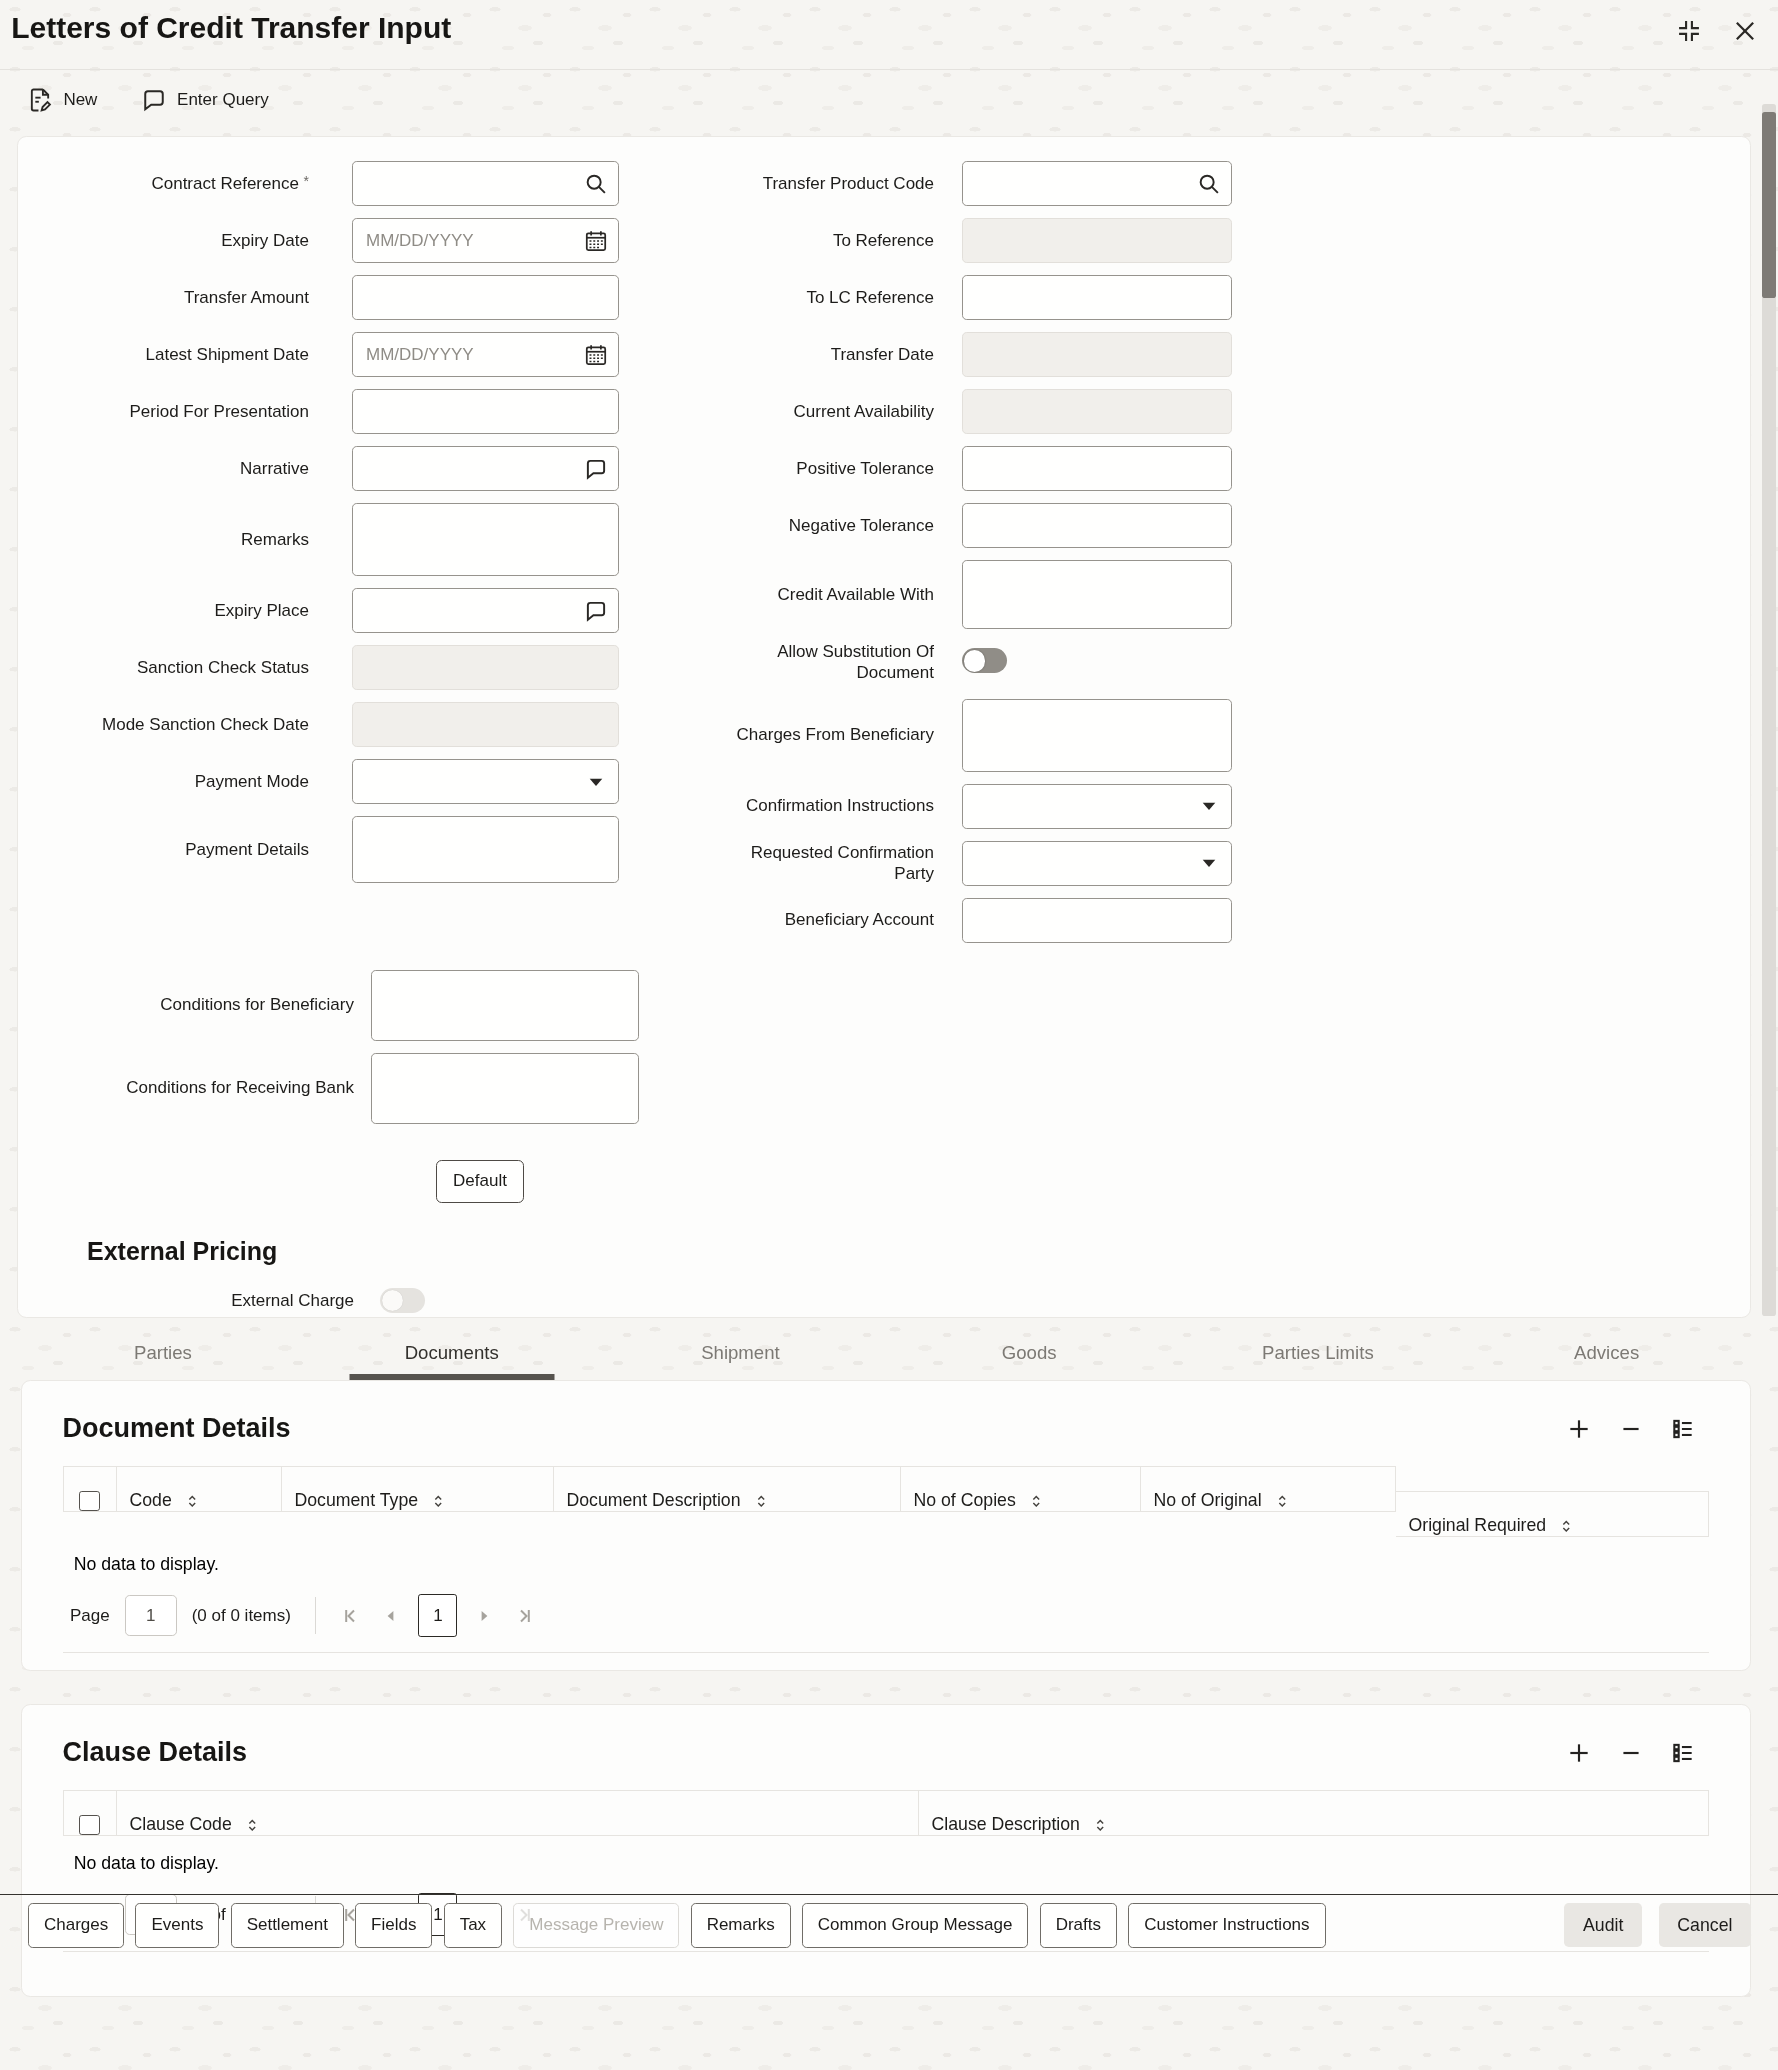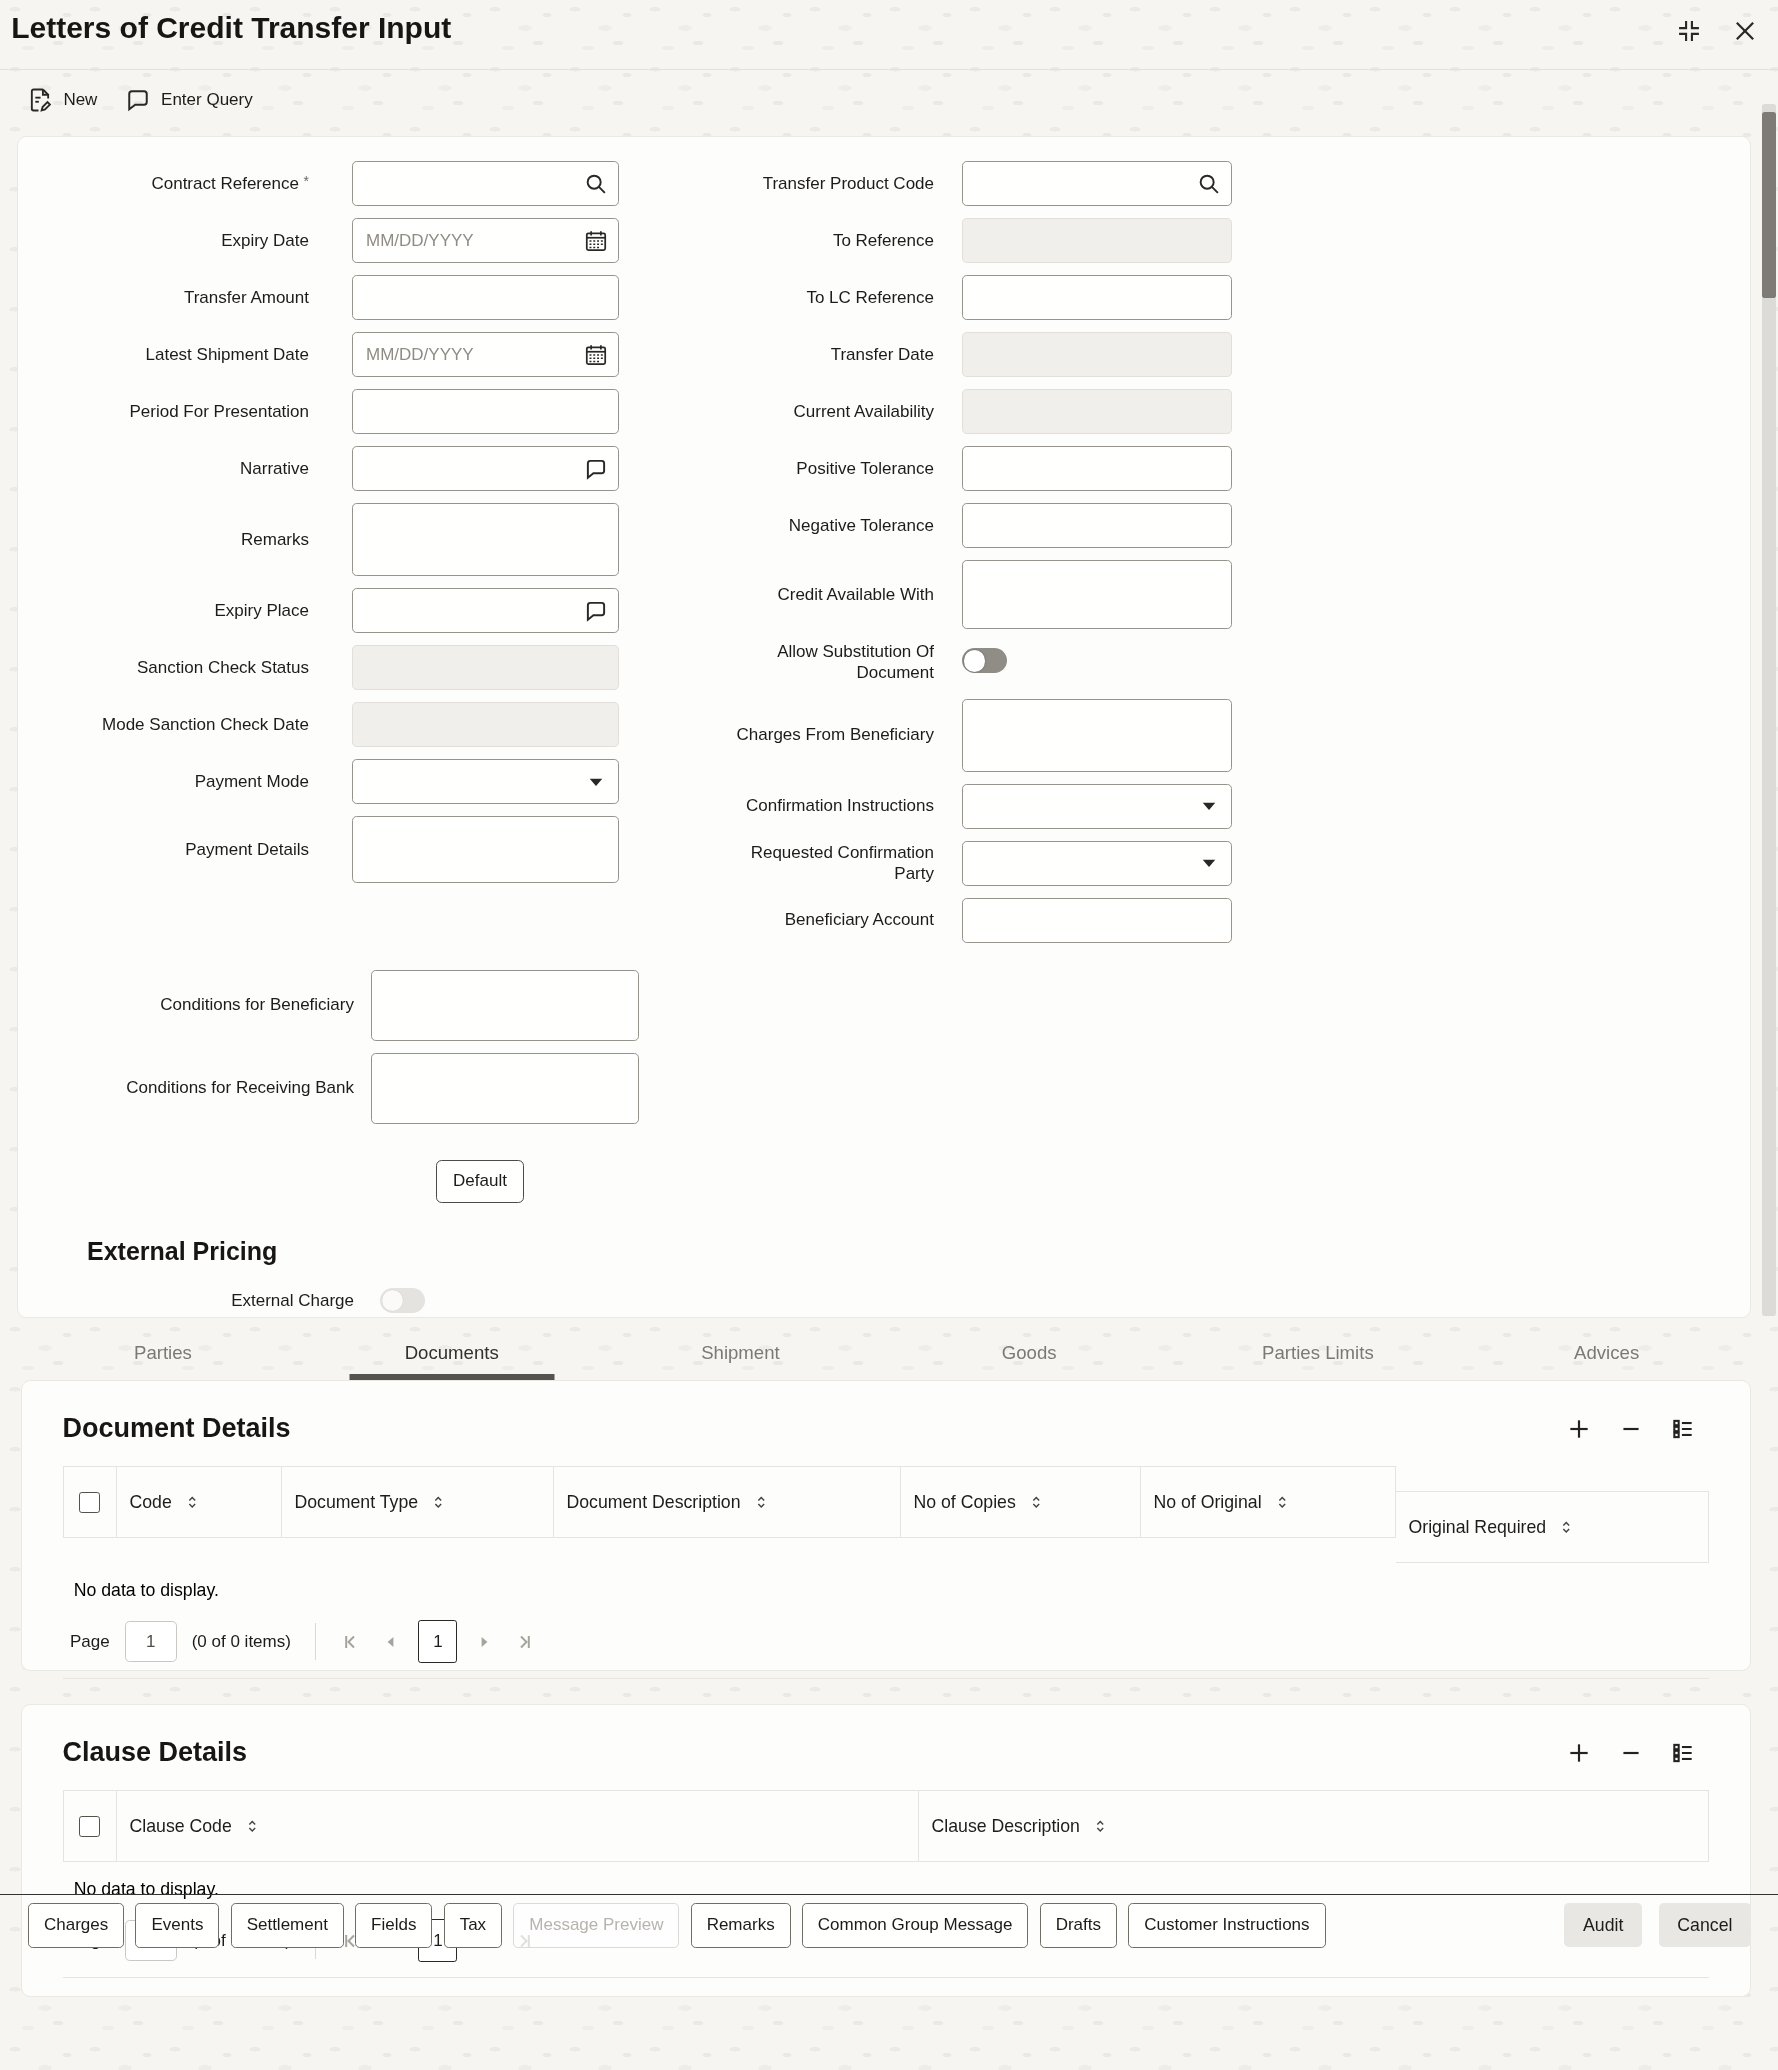--- a/index.html
+++ b/index.html
@@ -20,21 +20,21 @@
   .icon svg { width:100%; height:100%; display:block; }
 
   
   .titlebar { position:absolute; top:0; left:0; right:0; height:69px; }
   .titlebar h1 { position:absolute; left:11.2px; top:11.2px; margin:0; font-size:30px; font-weight:700; color:#171614; }
   .win-icons { position:absolute; right:20.5px; top:17px; display:flex; gap:28px; align-items:center; }
   .win-btn { background:none; border:none; padding:0; width:28px; height:28px; color:#2a2825; cursor:pointer; }
   .title-divider { position:absolute; top:69px; left:0; right:0; height:0.9px; background:#e4e2de; }
 
   
-  .toolbar { position:absolute; top:80px; left:22.4px; display:flex; gap:19px; align-items:center; }
+  .toolbar { position:absolute; top:80px; left:22.4px; display:flex; gap:35px; align-items:center; }
   .tb-btn { display:flex; align-items:center; gap:9.3px; background:none; border:none; padding:5.6px 3.7px;
             font-family:inherit; font-size:17px; color:#1d1c1a; cursor:pointer; }
   .tb-btn .icon { width:28px; height:28px; color:#2a2825; }
 
   
   .card { background:#fdfdfc; border:0.9px solid #eae8e4; border-radius:9.3px; }
   .form-card { position:absolute; left:17px; right:28px; top:136px; height:1182px; }
   .form-grid { display:flex; padding:24px 0 0 67px; }
   .col { display:flex; flex-direction:column; }
   .col.left  { width:600px; }
@@ -77,21 +77,21 @@
 
   
   .table-card { position:absolute; left:20.5px; right:28px; }
   #doc-card    { top:1380px; height:291px; }
   #clause-card { top:1704px; height:293px; }
   .card-head { display:flex; align-items:center; justify-content:space-between; padding:32px 54px 0 41px; }
   .card-title { margin:0; font-size:27px; font-weight:700; color:#171614; }
   .card-tools { display:flex; gap:26px; align-items:center; }
   .tool-btn { background:none; border:none; padding:0; width:26px; height:26px; color:#232220; cursor:pointer; }
   .t-head { display:flex; margin:22.4px 41px 0 41px; }
-  .th { height:72px; border:0.9px solid #e6e4e0; border-left:none; display:flex; align-items:center; gap:10px;
+  .th { height:46px; border:0.9px solid #e6e4e0; border-left:none; display:flex; align-items:flex-end; gap:10px;
         padding:0 13px; font-size:17.7px; color:#1d1c1a; background:#fdfdfc; cursor:pointer; }
   .th:first-child { border-left:0.9px solid #e6e4e0; }
   .th.cb { justify-content:center; padding:0; width:54px; flex:none; }
   .th .sort { width:20.5px; height:20.5px; color:#44423e; flex:none; }
   .checkbox { width:20.5px; height:20.5px; border:1.4px solid #55524e; border-radius:2.8px; background:#fff; display:inline-block; }
   .t-head.doc .th:nth-child(2) { width:165px; }
   .t-head.doc .th:nth-child(3) { width:272px; }
   .t-head.doc .th:nth-child(4) { width:347px; }
   .t-head.doc .th:nth-child(5) { width:240px; }
   .t-head.doc .th:nth-child(6) { width:255px; }

